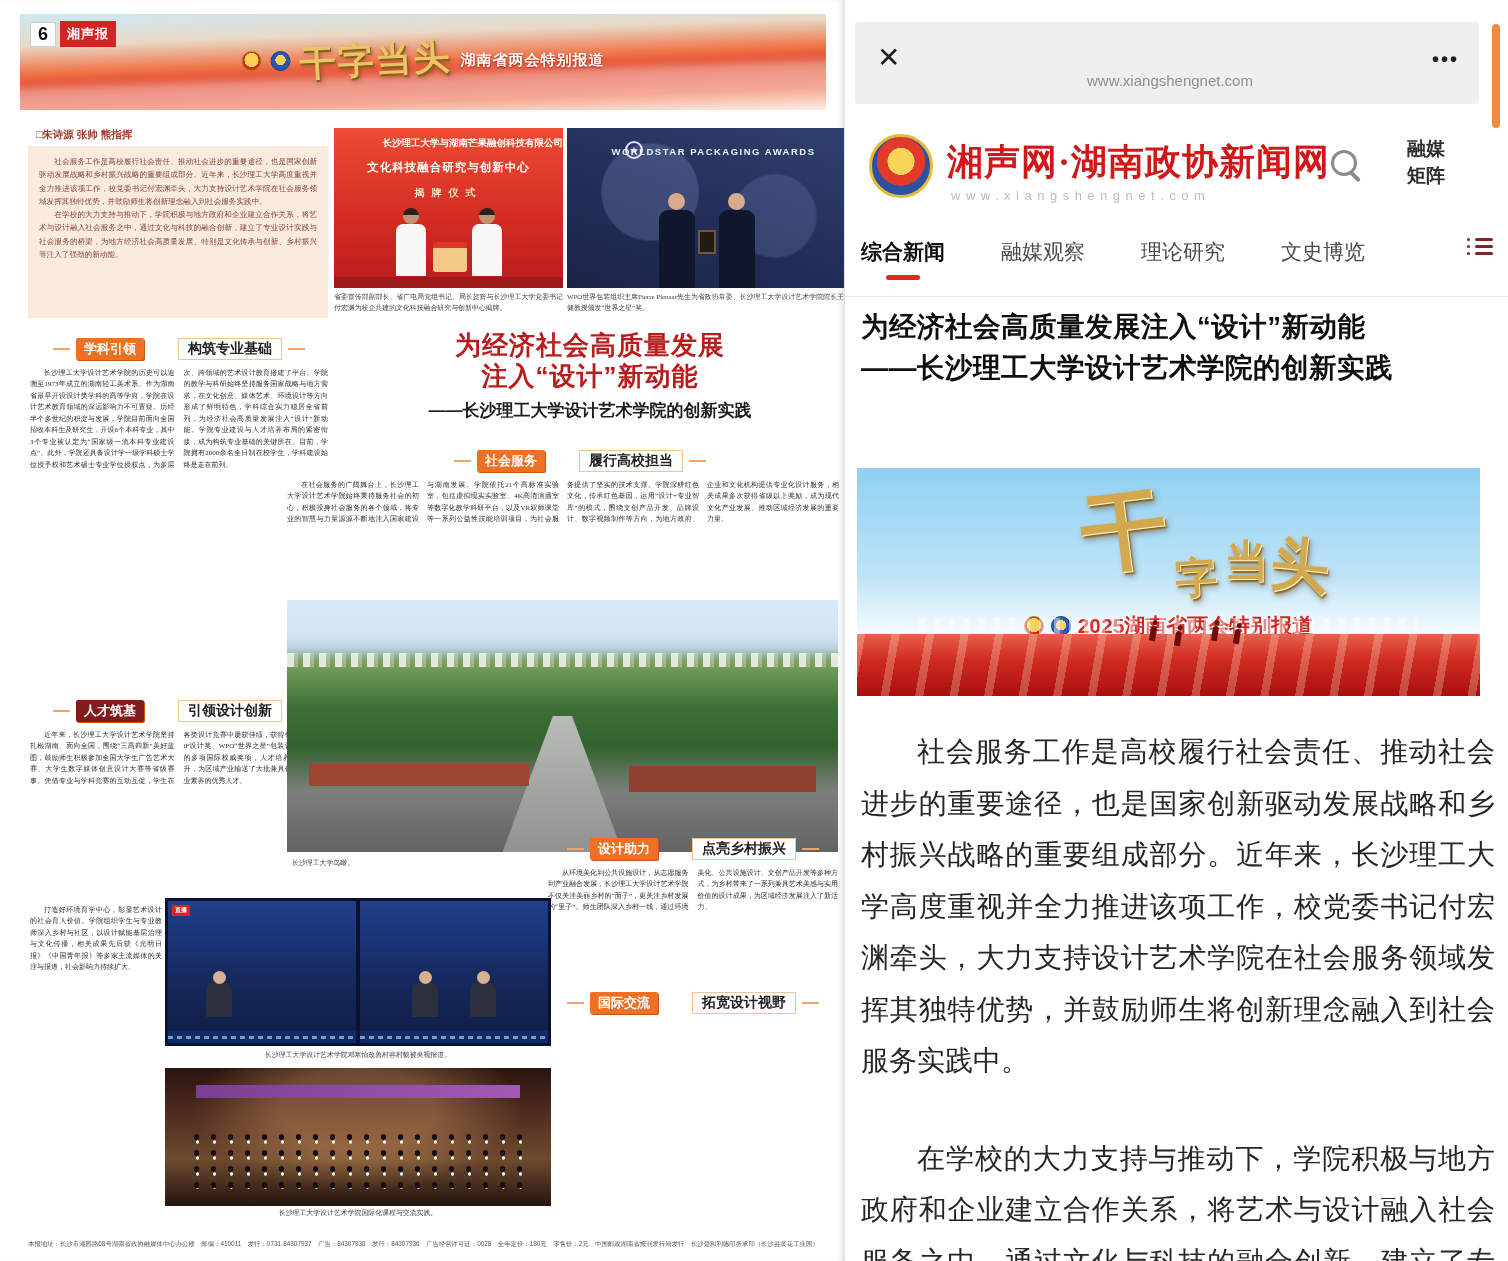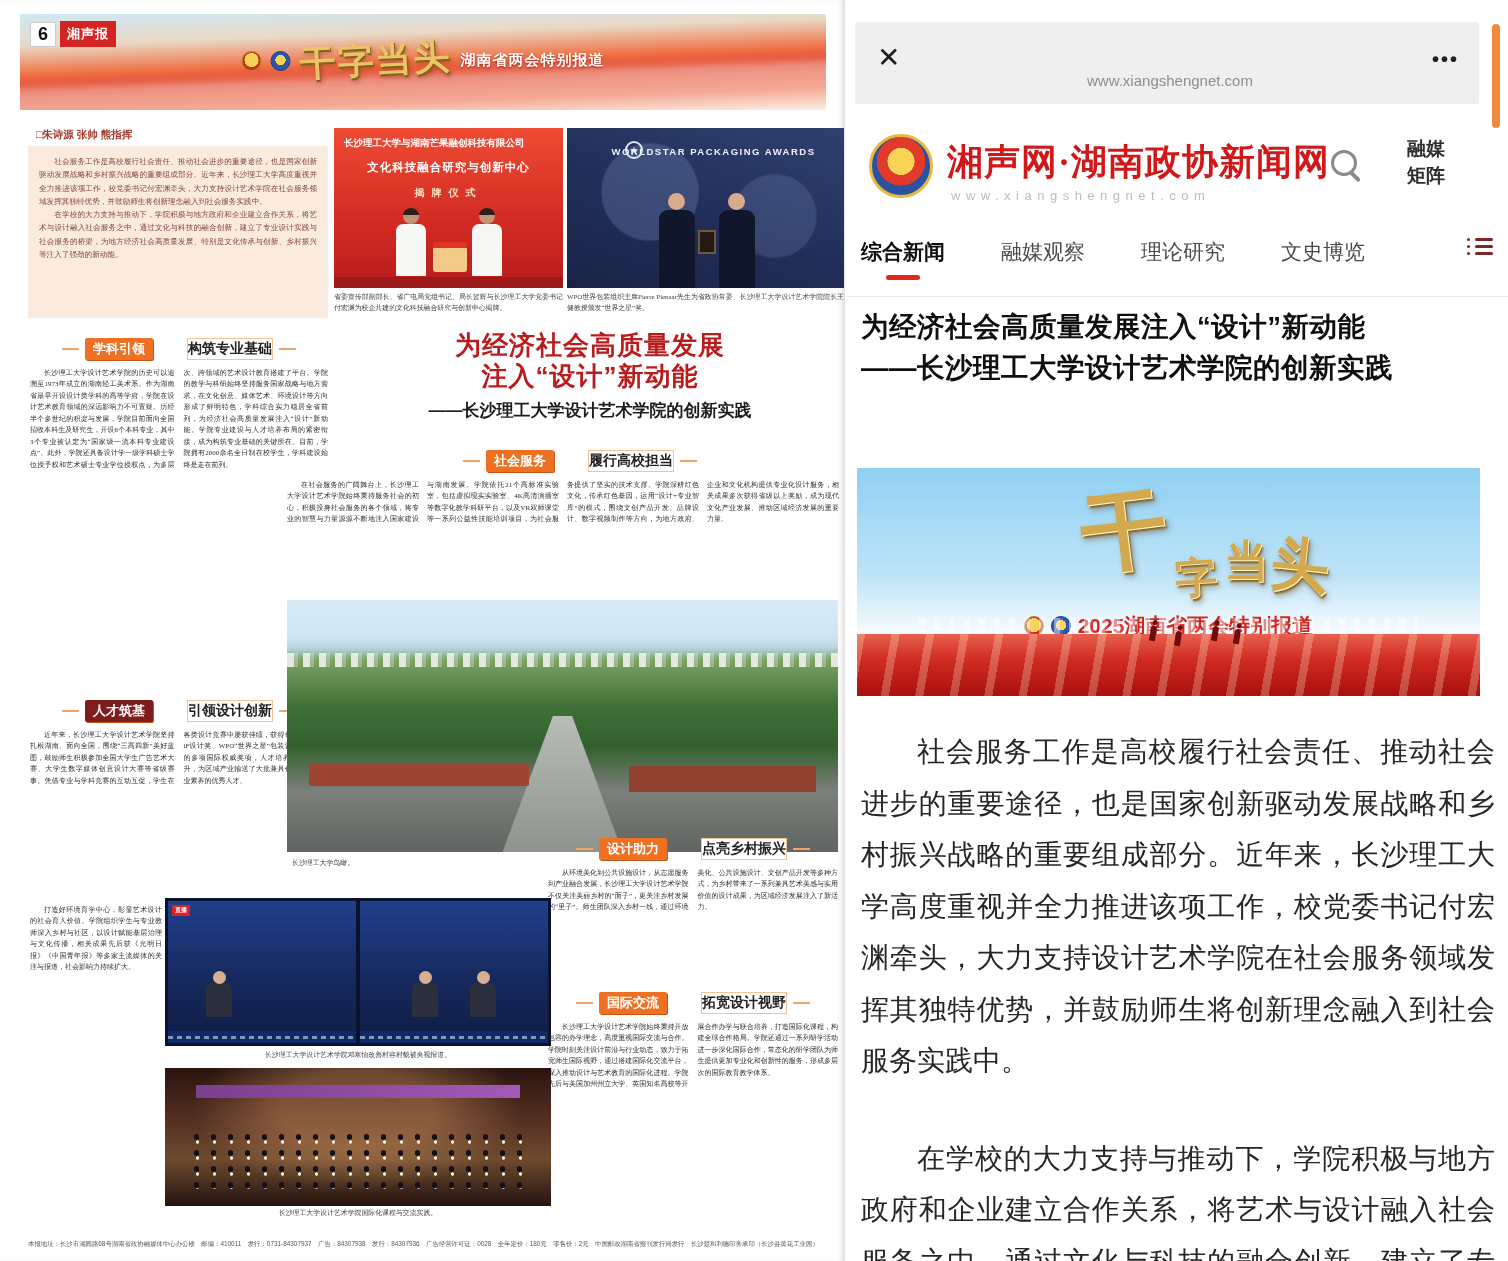--- a/index.html
+++ b/index.html
@@ -21,21 +21,21 @@
   .emblem-blue{background:radial-gradient(circle at 50% 45%,#f6d257 0 38%,#2a55b0 39% 100%);border:1px solid #1c3c80;}
   .np-gold{font-size:36px;font-weight:900;color:#ecc468;text-shadow:1px 2px 0 #8a611c,2px 3px 4px rgba(90,50,0,.5);transform:rotate(-3deg);letter-spacing:2px;font-family:"Liberation Serif",serif;}
   .np-sub{color:#fff;font-weight:bold;font-size:15px;text-shadow:0 1px 2px rgba(120,0,0,.7);letter-spacing:1px;}
 
   .np-byline{position:absolute;left:36px;top:128px;width:285px;font-size:10.5px;font-weight:bold;color:#a03a2c;}
   .np-intro{position:absolute;left:28px;top:146px;width:300px;height:172px;background:#fbeade;padding:9px 11px;overflow:hidden;}
   .np-intro p{margin:0;font-family:"Liberation Serif",serif;font-size:7.6px;line-height:1.75;color:#82463b;text-align:justify;text-indent:2em;}
 
   .photo{position:absolute;overflow:hidden;}
   .ph1{left:334px;top:128px;width:229px;height:160px;background:linear-gradient(180deg,#ef4b33 0%,#d22a22 60%,#b71d1d 100%);}
-  .ph1 .l1{position:absolute;top:9px;left:0;right:0;text-align:left;color:#fff;font-weight:bold;font-size:9.5px;padding-left:10px;}
+  .ph1 .l1{position:absolute;top:9px;left:0;right:0;text-align:right;color:#fff;font-weight:bold;font-size:9.5px;padding-left:10px;}
   .ph1 .l2{position:absolute;top:32px;left:0;right:0;text-align:center;color:#fff;font-weight:bold;font-size:11.5px;letter-spacing:1px;}
   .ph1 .l3{position:absolute;top:58px;left:0;right:0;text-align:center;color:#ffe3c2;font-weight:bold;font-size:10px;letter-spacing:7px;}
   .fig{position:absolute;bottom:12px;width:30px;height:52px;background:#f7f7f5;border-radius:7px 7px 0 0;}
   .fig::before{content:"";position:absolute;top:-16px;left:7px;width:16px;height:16px;border-radius:50%;background:linear-gradient(180deg,#2b211c 42%,#c29376 43%);}
   .ph1 .plaque{position:absolute;bottom:16px;left:99px;width:34px;height:30px;background:#f3c987;border-top:6px solid #e03427;border-radius:3px;}
   .ph1 .table{position:absolute;bottom:0;left:0;right:0;height:11px;background:#9e1a1a;}
   .ph2{left:567px;top:128px;width:277px;height:160px;background:radial-gradient(circle at 30% 40%,rgba(140,160,210,.25) 0 22%,transparent 23%),radial-gradient(circle at 75% 55%,rgba(140,160,210,.2) 0 18%,transparent 19%),linear-gradient(200deg,#30406f 0%,#222e58 55%,#1a2347 100%);}
   .ph2 .award-title{position:absolute;top:18px;left:16px;right:0;text-align:center;color:#eef1f8;font-weight:bold;font-size:9.5px;letter-spacing:1.5px;}
   .ph2 .star{position:absolute;top:13px;left:58px;width:18px;height:18px;border:2px solid #dfe5f2;border-radius:50%;color:#dfe5f2;font-size:10px;line-height:16px;text-align:center;}
   .fig2{position:absolute;bottom:0;width:36px;height:78px;background:#10162b;border-radius:9px 9px 0 0;}
@@ -43,21 +43,21 @@
   .ph2 .plaque2{position:absolute;bottom:34px;left:131px;width:18px;height:24px;background:#241a12;border:2px solid #6e5a3a;}
   .ph-cap{position:absolute;font-family:"Liberation Serif",serif;font-size:6.9px;line-height:1.55;color:#3c3c3c;text-align:justify;}
 
   .np-headline{position:absolute;left:336px;top:330px;width:508px;text-align:center;}
   .np-headline .hl{font-size:26px;font-weight:900;line-height:1.2;color:#b91c1c;letter-spacing:1px;}
   .np-headline .hsub{margin-top:7px;font-size:17px;font-weight:bold;color:#1c1c1c;}
 
   .sec{position:absolute;display:flex;align-items:center;justify-content:center;gap:6px;}
   .dash{width:17px;height:2px;background:#f0a46a;}
   .badge{background:#ee7023;color:#fff;font-weight:bold;font-size:13px;padding:2px 8px;border-radius:2px;box-shadow:1px 1px 0 #c95510;white-space:nowrap;}
-  .sect{font-size:14px;font-weight:bold;color:#222;border:1px solid #f3c396;padding:1px 0;background:#fff;white-space:nowrap;margin-left:28px;}
+  .sect{font-size:14px;font-weight:bold;color:#222;border:1px solid #f3c396;padding:1px 9px;background:#fff;white-space:nowrap;margin-left:28px;}
 
   .tt{position:absolute;font-family:"Liberation Serif",serif;font-size:7px;line-height:1.64;color:#2b2b2b;text-align:justify;overflow:hidden;text-indent:2em;}
   .cols2{column-count:2;column-gap:9px;}
   .cols4{column-count:4;column-gap:8px;}
 
   .campus{left:287px;top:600px;width:551px;height:252px;background:
     linear-gradient(180deg,#d8ecf7 0%,#cfe4f0 15%,#b9d4e2 19%,#7ba262 24%,#3f7038 42%,#33612e 58%,#7c807b 76%,#606462 100%);}
   .campus::before{content:"";position:absolute;left:50%;top:46%;width:120px;height:54%;transform:translateX(-50%);background:linear-gradient(180deg,#b9bdb8,#8f938e);clip-path:polygon(42% 0,58% 0,100% 100%,0 100%);}
   .campus::after{content:"";position:absolute;left:0;top:21%;width:100%;height:14px;background:repeating-linear-gradient(90deg,rgba(245,245,240,.85) 0 7px,rgba(210,220,225,.4) 7px 11px,transparent 11px 16px);}
   .campus .wall{position:absolute;left:4%;bottom:26%;width:40%;height:9%;background:#9c4533;border-radius:1px;}
@@ -238,21 +238,20 @@
       </div>
     </div>
     <div class="ph-cap cap-c" style="left:170px;top:1050px;width:376px">长沙理工大学设计艺术学院邓寒怡改善村容村貌被央视报道。</div>
 
     <div class="sec" style="left:548px;top:992px;width:290px">
       <span class="dash"></span>
       <span class="badge">国际交流</span>
       <span class="sect">拓宽设计视野</span>
       <span class="dash"></span>
     </div>
-    <div class="tt cols2" style="left:548px;top:1022px;width:290px;height:210px">长沙理工大学设计艺术学院始终秉持开放包容的办学理念，高度重视国际交流与合作。学院时刻关注设计前沿与行业动态，致力于拓宽师生国际视野，通过搭建国际化交流平台，深入推动设计与艺术教育的国际化进程。学院先后与美国加州州立大学、英国知名高校等开展合作办学与联合培养，打造国际化课程，构建全球合作格局。学院还通过一系列研学活动进一步深化国际合作，常态化的研学团队为师生提供更加专业化和创新性的服务，形成多层次的国际教育教学体系。</div>
 
     <div class="photo orch">
       <div class="strip"></div>
       <div class="rows"></div>
     </div>
     <div class="ph-cap cap-c" style="left:170px;top:1208px;width:376px">长沙理工大学设计艺术学院国际化课程与交流实践。</div>
 
     <div class="np-footer">本报地址：长沙市湘园路68号湖南省政协融媒体中心办公楼　邮编：410011　发行：0731-84307937　广告：84307938　发行：84307936　广告经营许可证：0028　全年定价：180元　零售价：2元　中国邮政湖南省报刊发行局发行　长沙楚和利德印务承印（长沙县黄花工业园）</div>
   </div>
 

